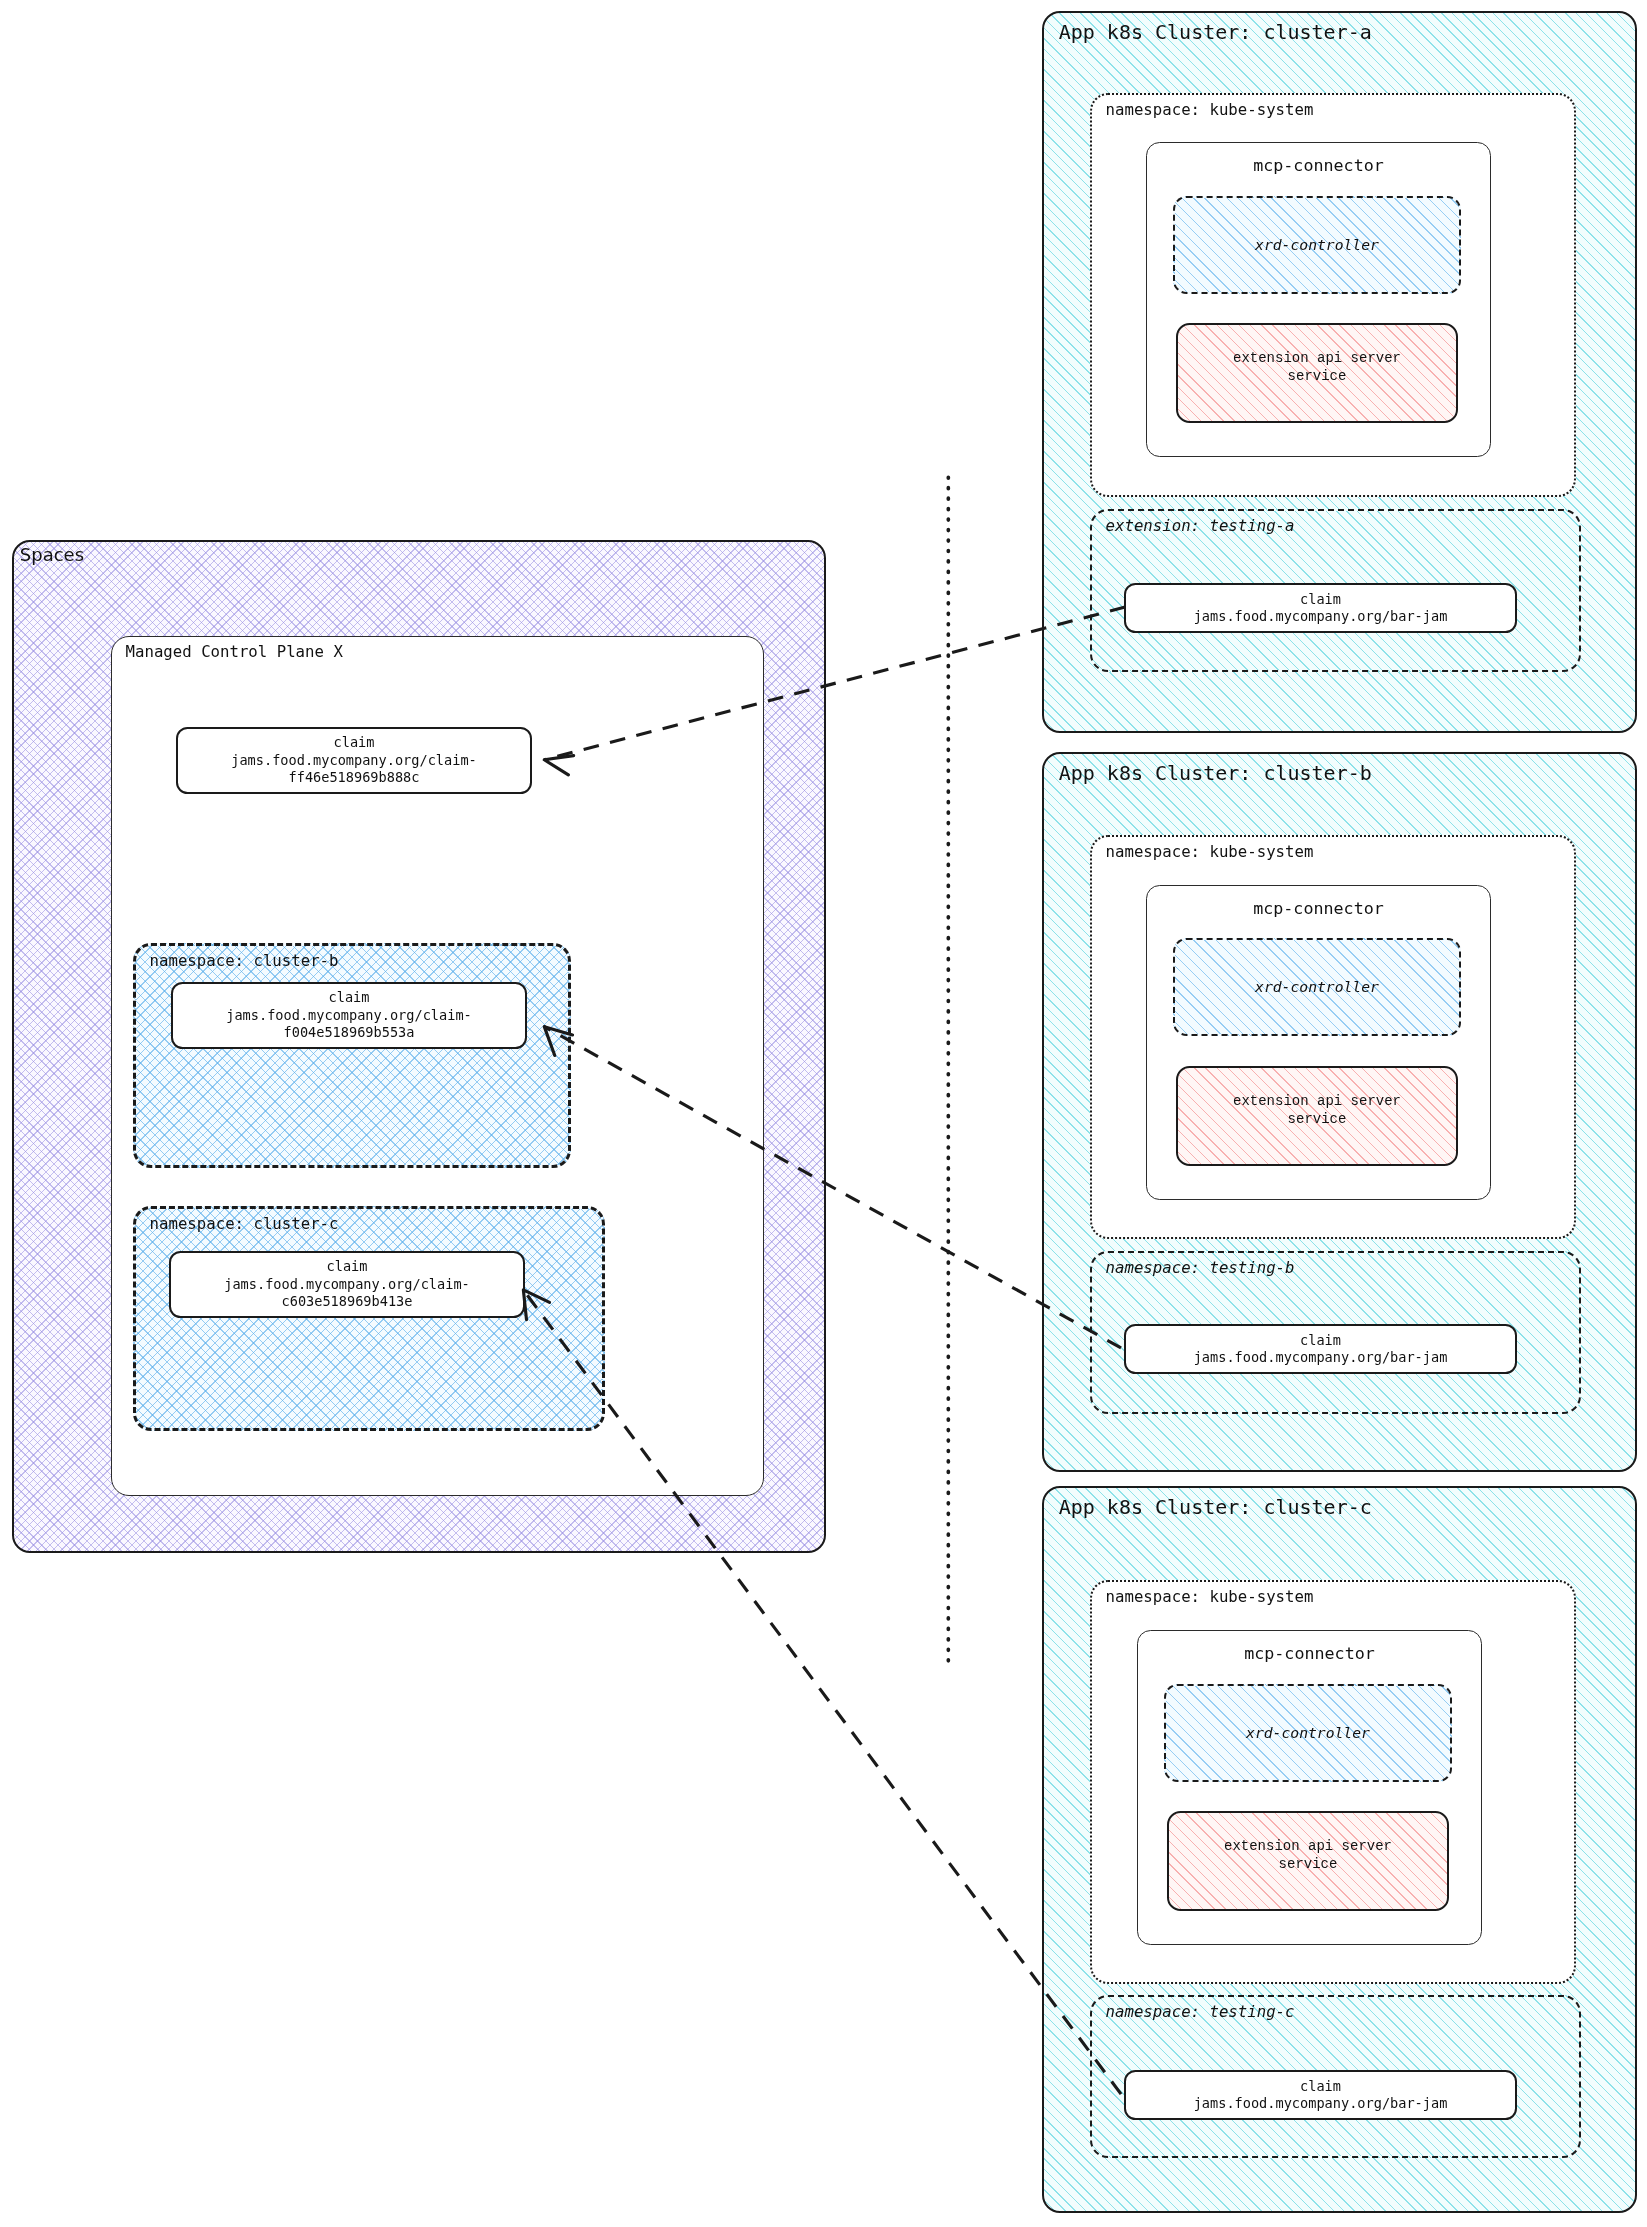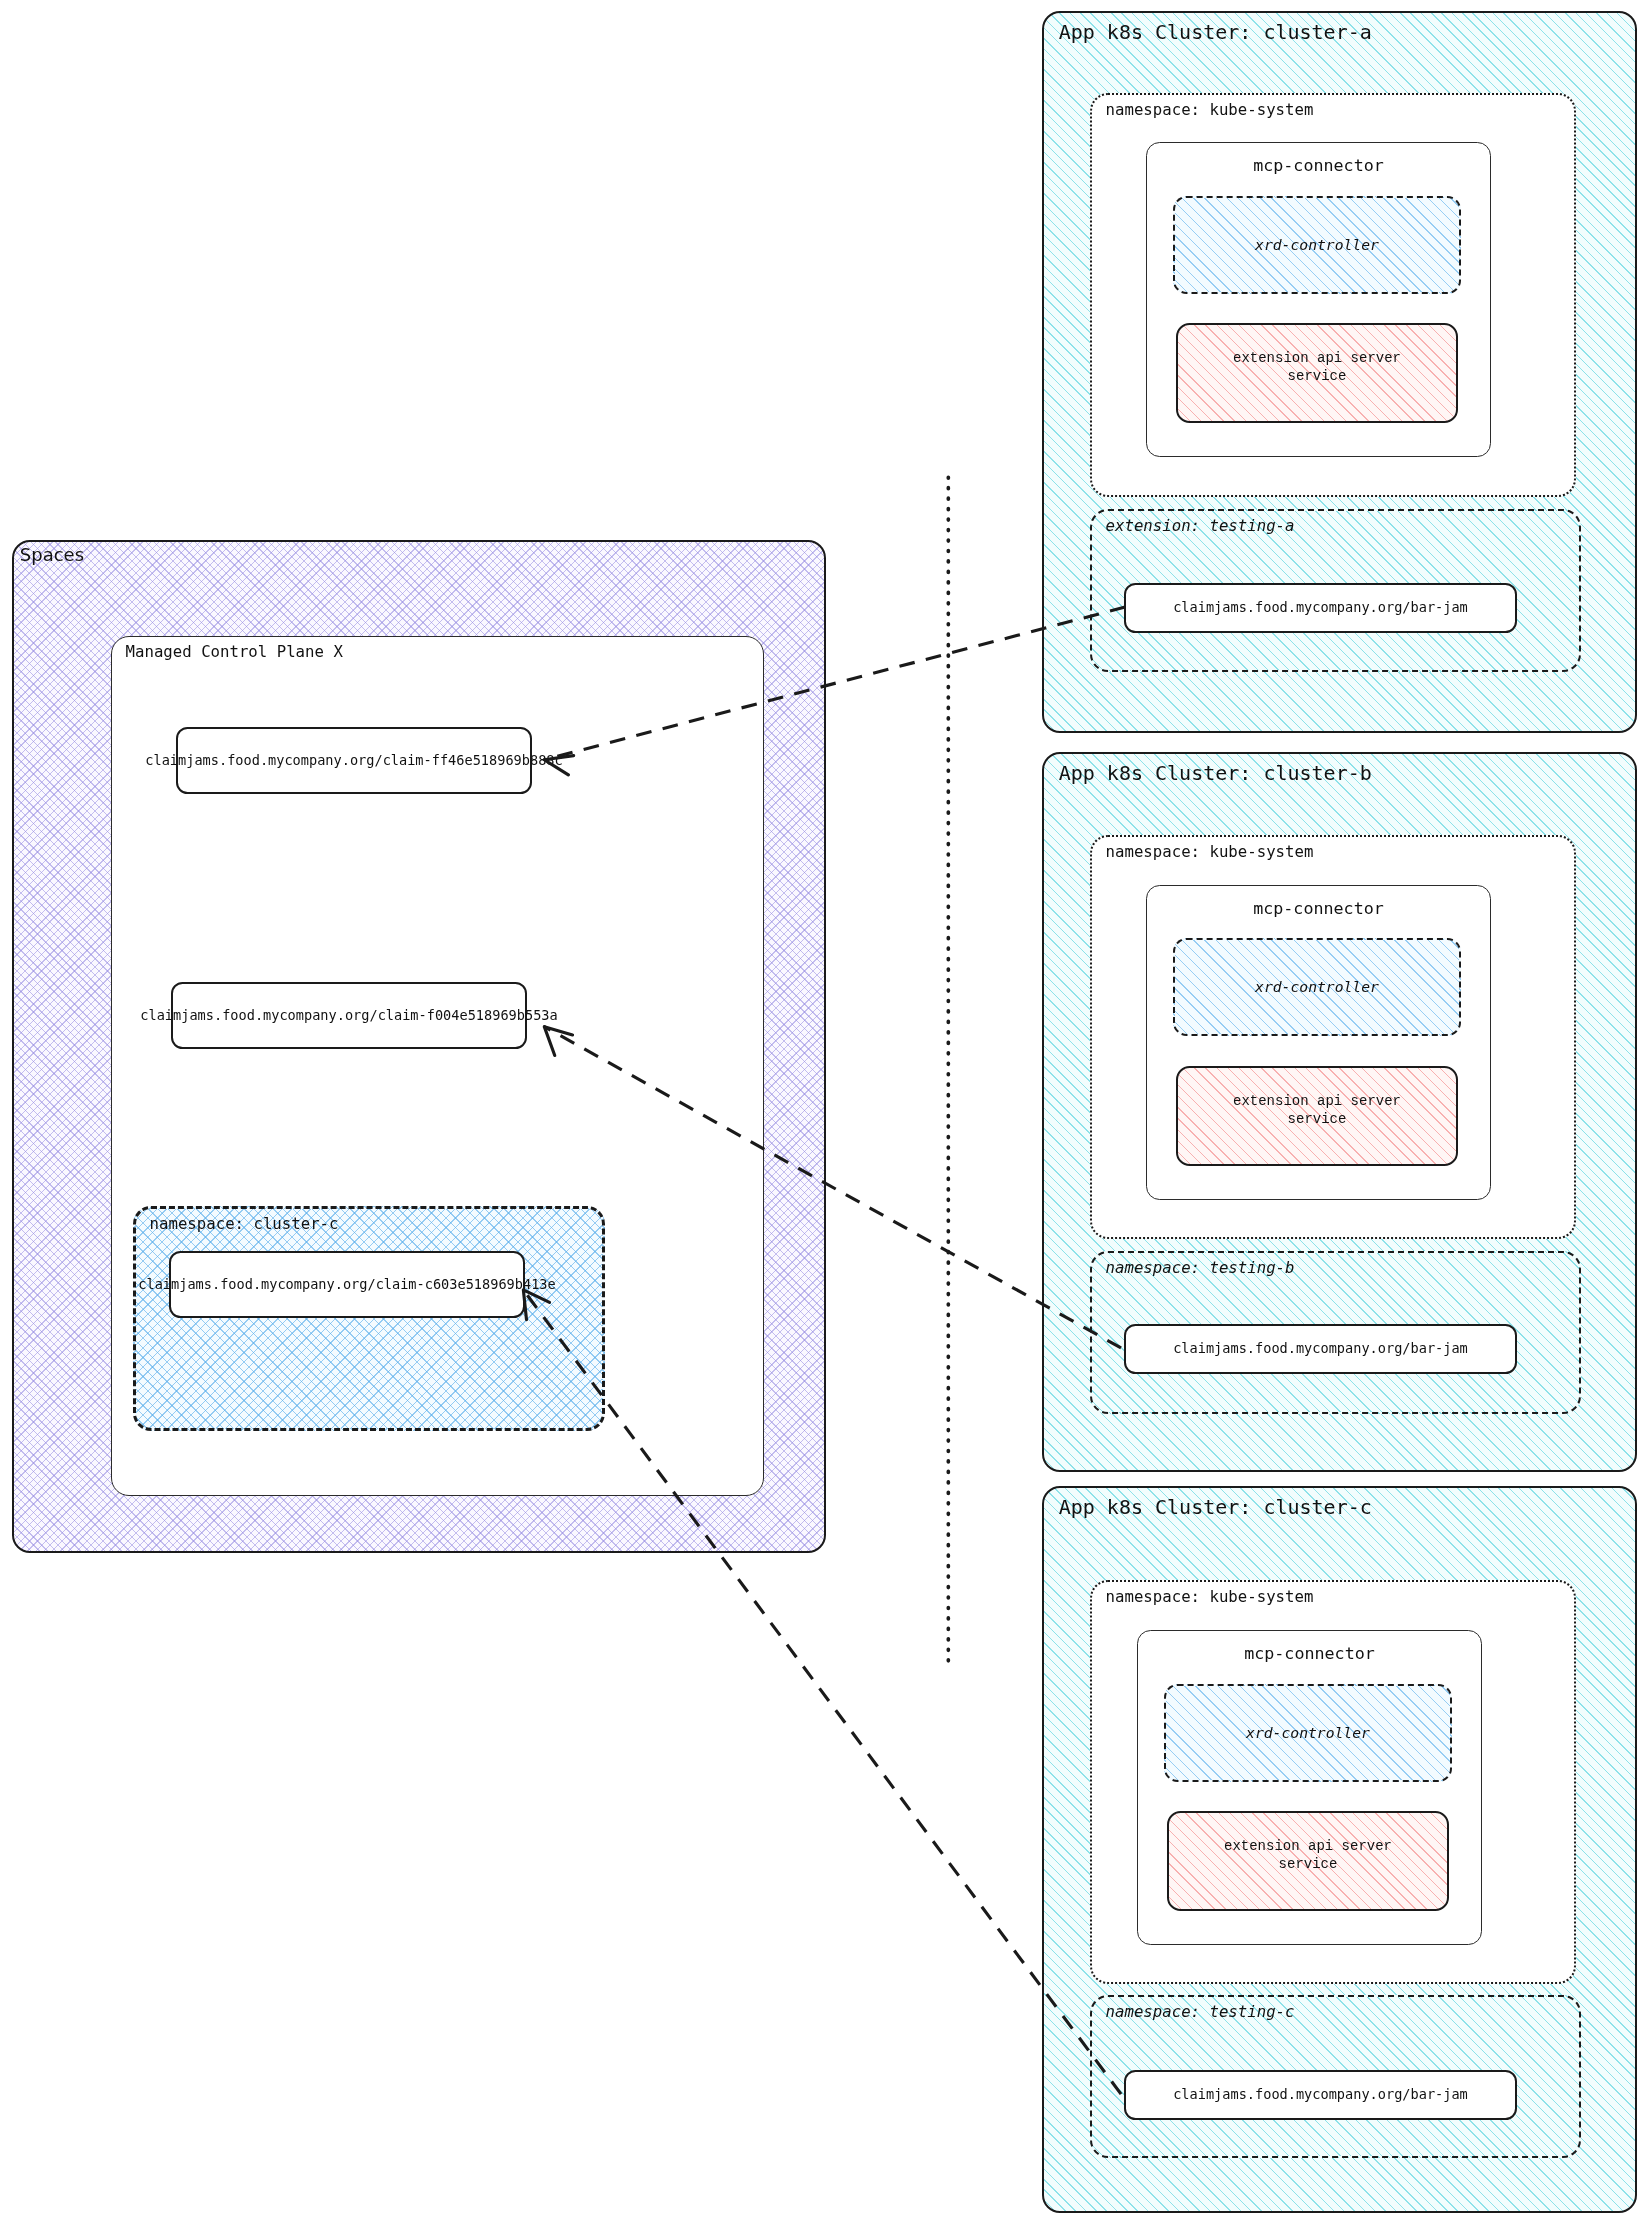--- a/index.html
+++ b/index.html
@@ -50,21 +50,21 @@
   }
   
   .hatch-pink{
     background-color:#fff6f5;
     background-image:repeating-linear-gradient(45deg, rgba(245,150,150,.72) 0 1px, transparent 1px 7.9px);
     font-family:Liberation Mono, monospace;
   }
 
   
   .card{position:absolute;box-sizing:border-box;border:2.1px solid #1a1a1a;border-radius:11.5px;
-        background:#ffffff;display:flex;flex-direction:row;align-items:center;
+        background:#ffffff;display:flex;flex-direction:column;align-items:center;
         justify-content:center;text-align:center;line-height:1.28;
         font-size:13.6px;color:#111;padding:4.2px 7.3px;}
   .card .l1{display:block;}
   .card .l2{display:block;}
 
   
   .ctitle{position:absolute;left:0;right:0;text-align:center;font-size:16.7px;color:#111;}
 
   
   #links{position:absolute;left:0;top:0;width:1647px;height:2227px;pointer-events:none;}
@@ -81,20 +81,23 @@
   <div class="box rnd solid-thin fill-white" style="left:111px;top:636px;width:653px;height:860px;">
     <div class="lbl">Managed Control Plane X</div>
   </div>
 
   <div class="card" style="left:176px;top:727px;width:356px;height:67px;">
     <span class="l1">claim</span>
     <span class="l2">jams.food.mycompany.org/claim-</span>
     <span class="l2">ff46e518969b888c</span>
   </div>
 
+  <div class="box rnd dashed hatch-blue-cross" style="left:133px;top:943px;width:438px;height:225px;">
+    <div class="lbl">namespace: cluster-b</div>
+  </div>
   <div class="card" style="left:171px;top:982px;width:356px;height:67px;">
     <span class="l1">claim</span>
     <span class="l2">jams.food.mycompany.org/claim-</span>
     <span class="l2">f004e518969b553a</span>
   </div>
 
   <div class="box rnd dashed hatch-blue-cross" style="left:133px;top:1206px;width:472px;height:225px;">
     <div class="lbl">namespace: cluster-c</div>
   </div>
   <div class="card" style="left:169px;top:1251px;width:356px;height:67px;">

